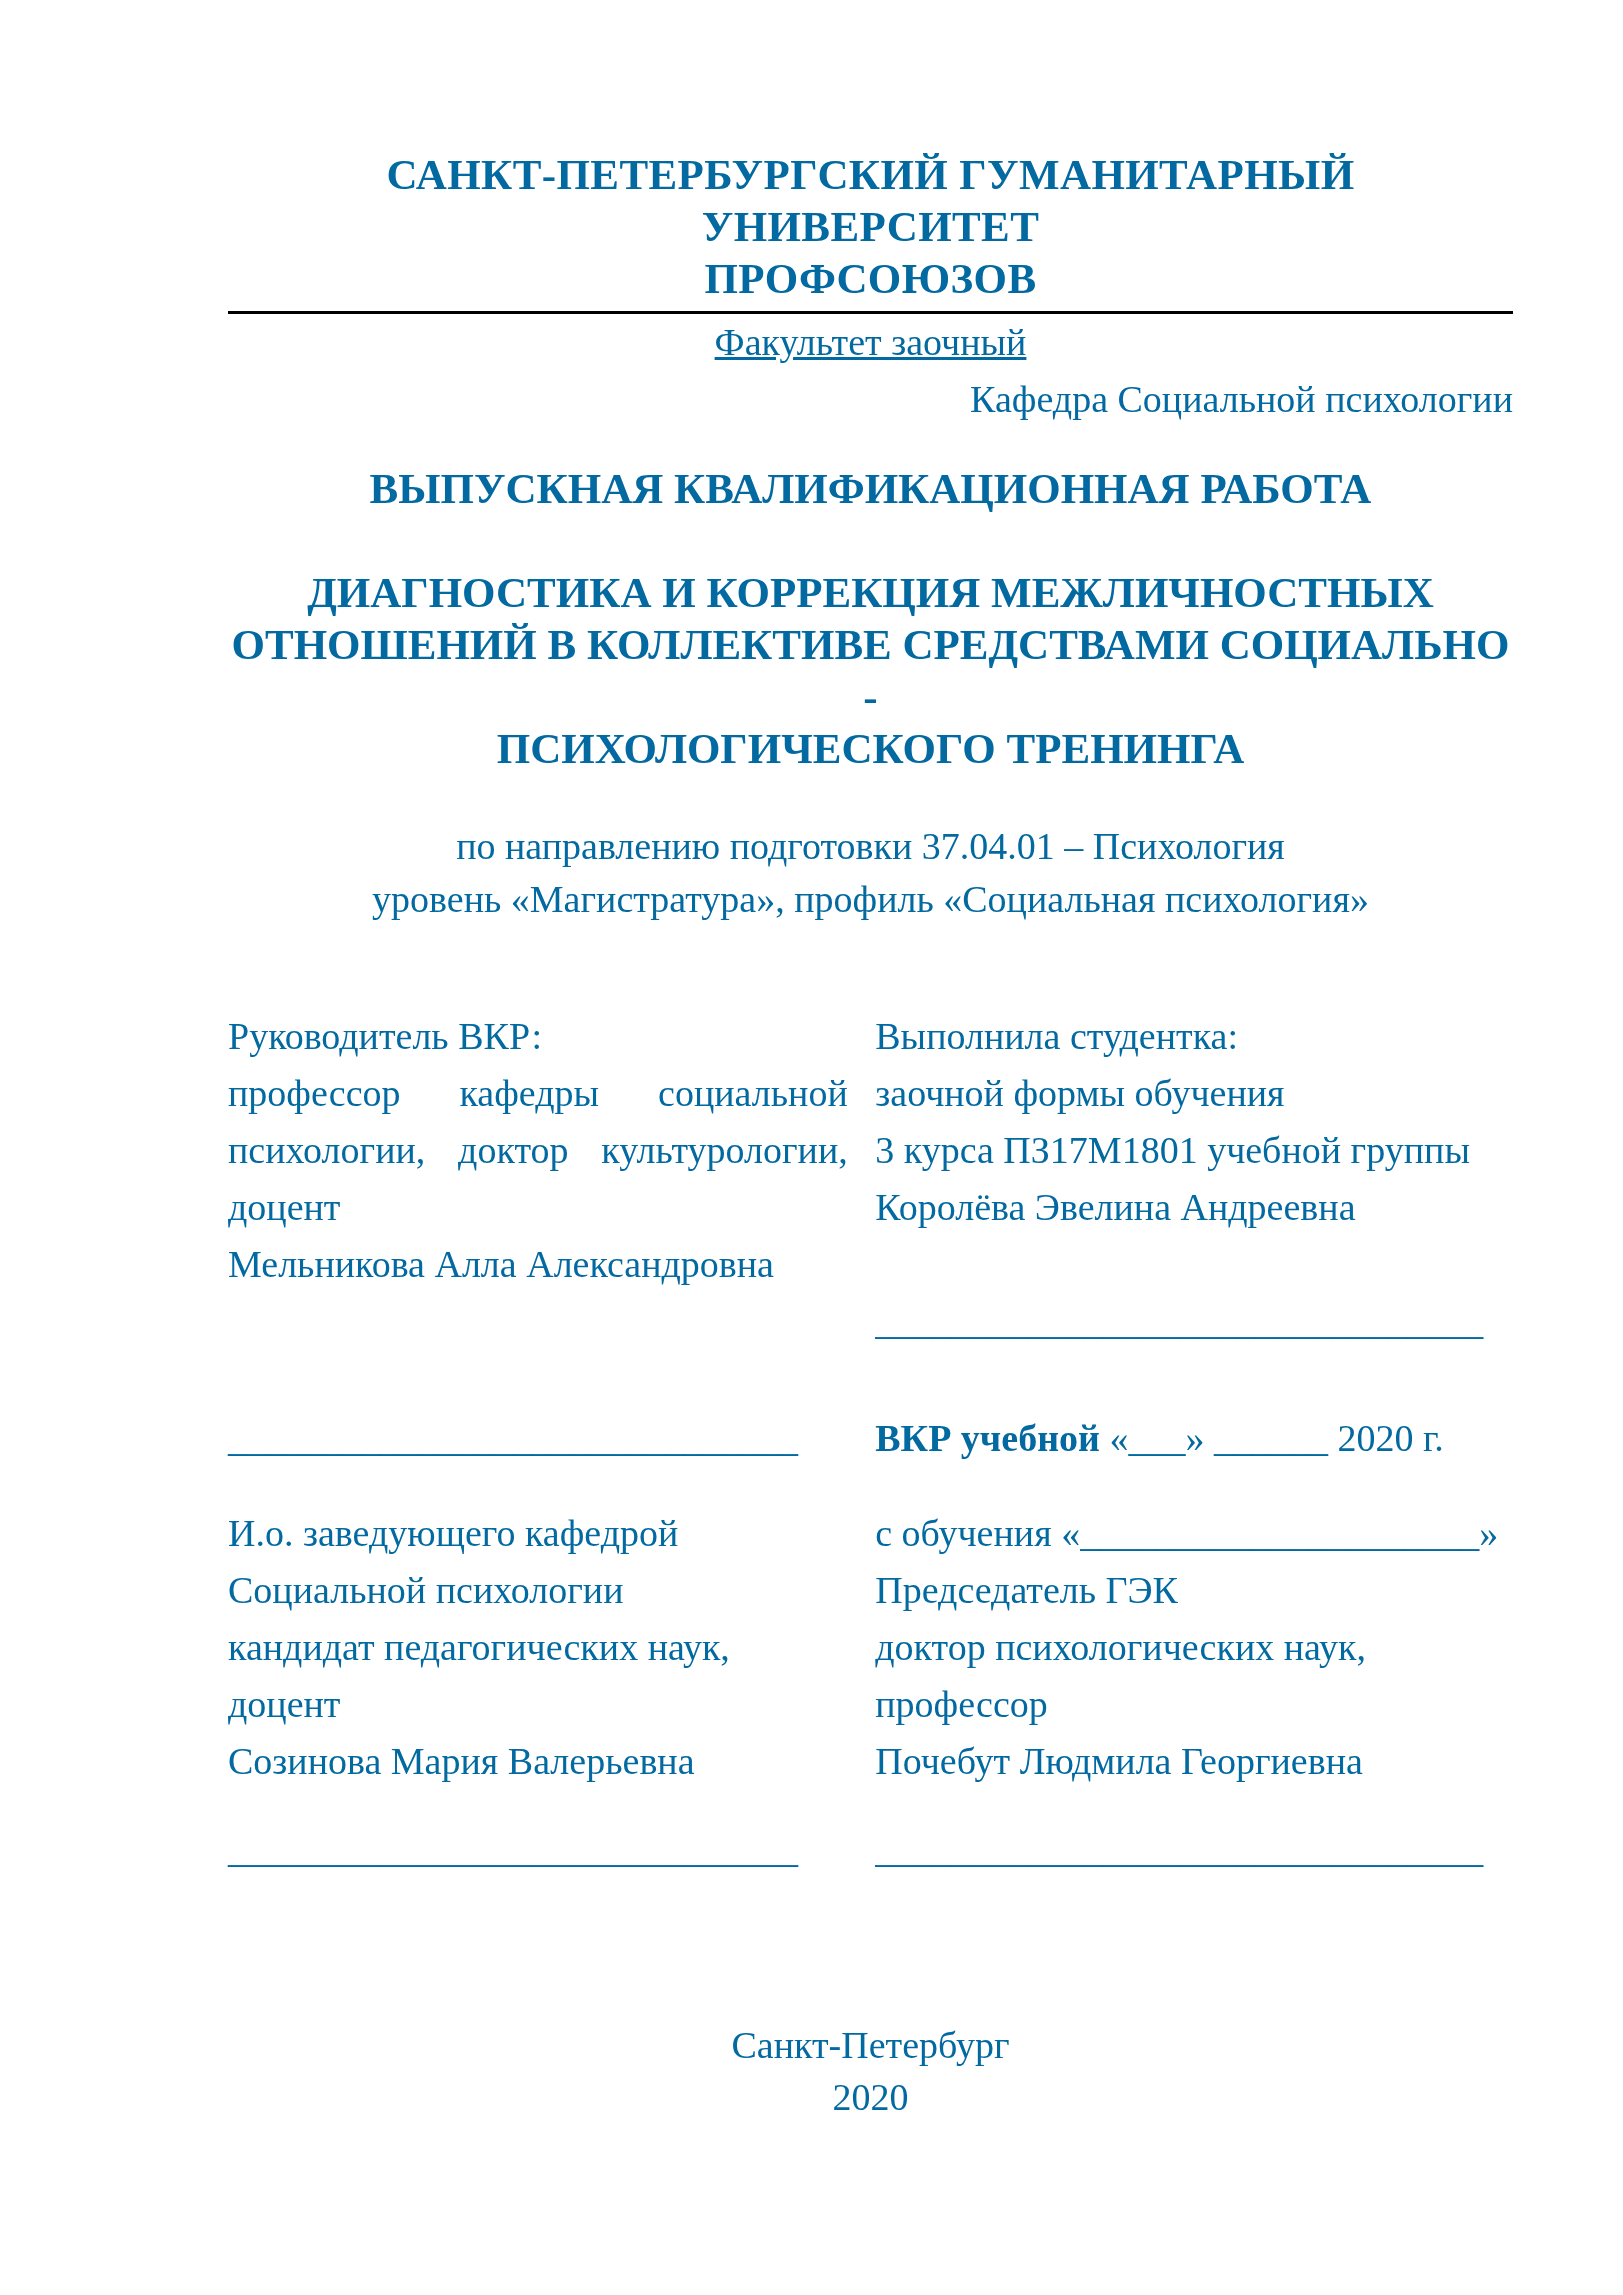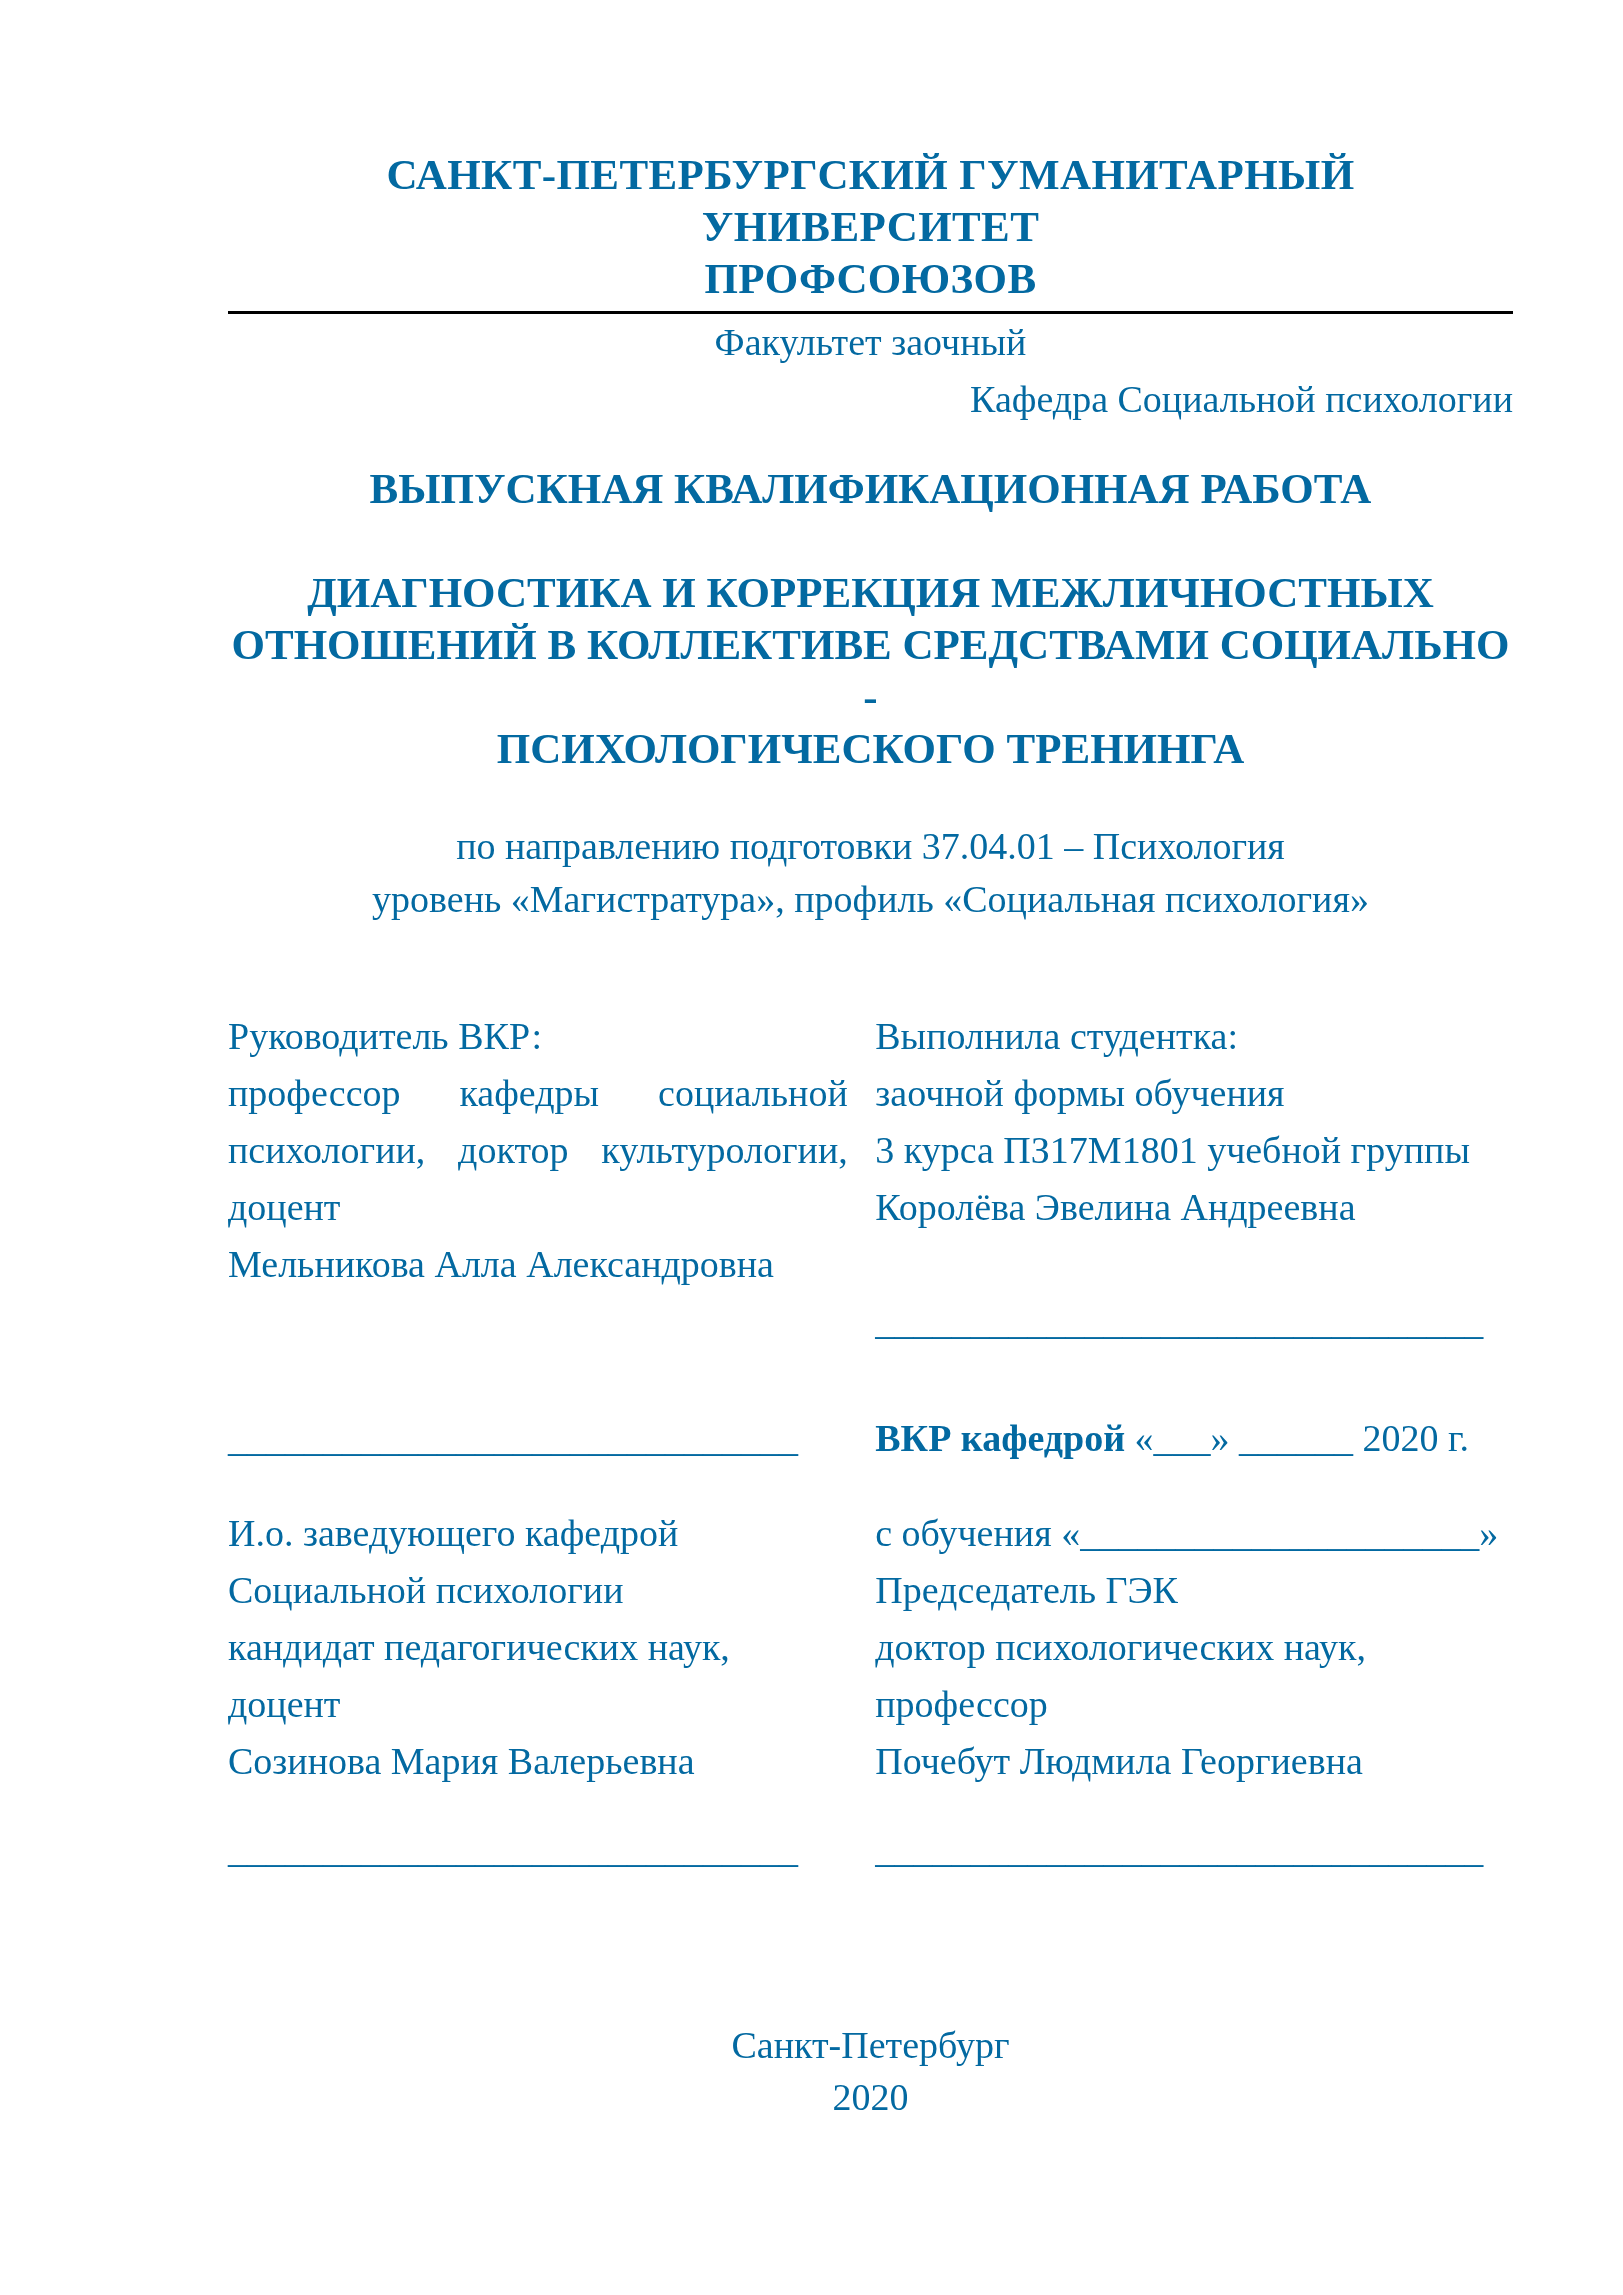--- a/index.html
+++ b/index.html
@@ -23,21 +23,21 @@
     font-weight: bold;
     line-height: 52px;
     text-align: center;
     letter-spacing: 0.4px;
   }
   .rule {
     height: 3.9px;
     background: #000000;
     margin-top: 5.5px;
   }
-  .faculty { line-height: 57px; text-align: center; }
+  .faculty { line-height: 57px; text-align: center; text-decoration: underline; }
   .department { line-height: 57px; text-align: right; }
   .work-type {
     font-size: 43px;
     font-weight: bold;
     line-height: 52px;
     text-align: center;
     margin-top: 35px;
   }
   .title {
     font-size: 43px;
@@ -108,21 +108,21 @@
         <div class="line">Королёва Эвелина Андреевна</div>
         <div class="line sig">________________________________</div>
       </div>
     </section>
 
     <section class="cols block-b">
       <div class="col-l">
         <div class="line" style="white-space:nowrap">______________________________</div>
       </div>
       <div class="col-r">
-        <div class="line"><span class="b">ВКР кафедрой</span><span> «___» ______ 2020 г.</span></div>
+        <div class="line"><span class="b">ВКР учебной</span><span> «___» ______ 2020 г.</span></div>
       </div>
     </section>
 
     <section class="cols block-c">
       <div class="col-l">
         <div class="line">И.о. заведующего кафедрой</div>
         <div class="line">Социальной психологии</div>
         <div class="line">кандидат педагогических наук,</div>
         <div class="line">доцент</div>
         <div class="line">Созинова Мария Валерьевна</div>

